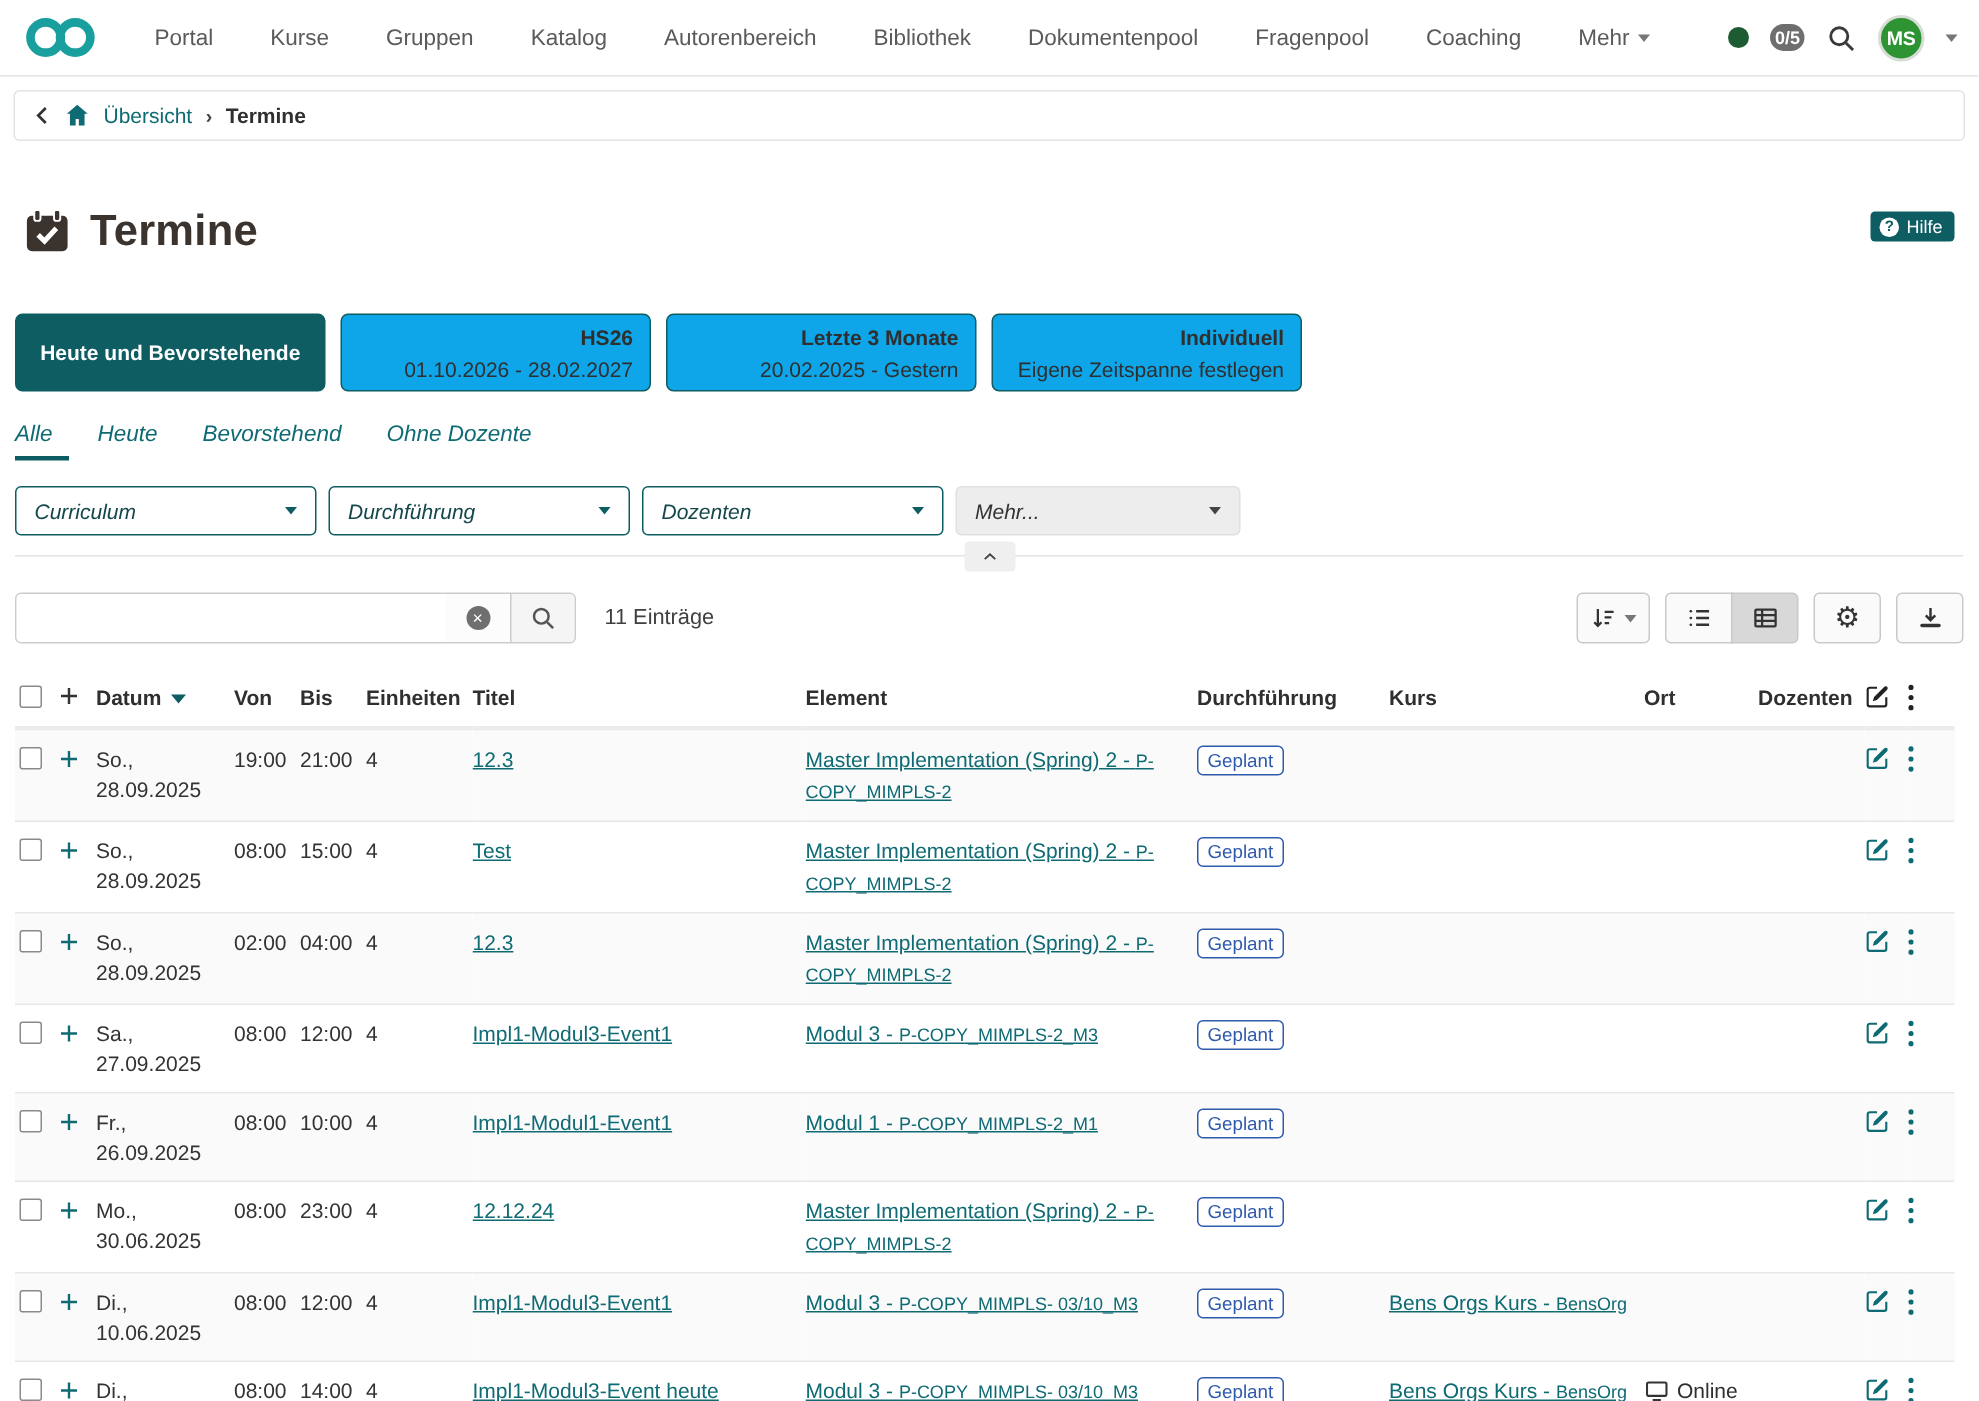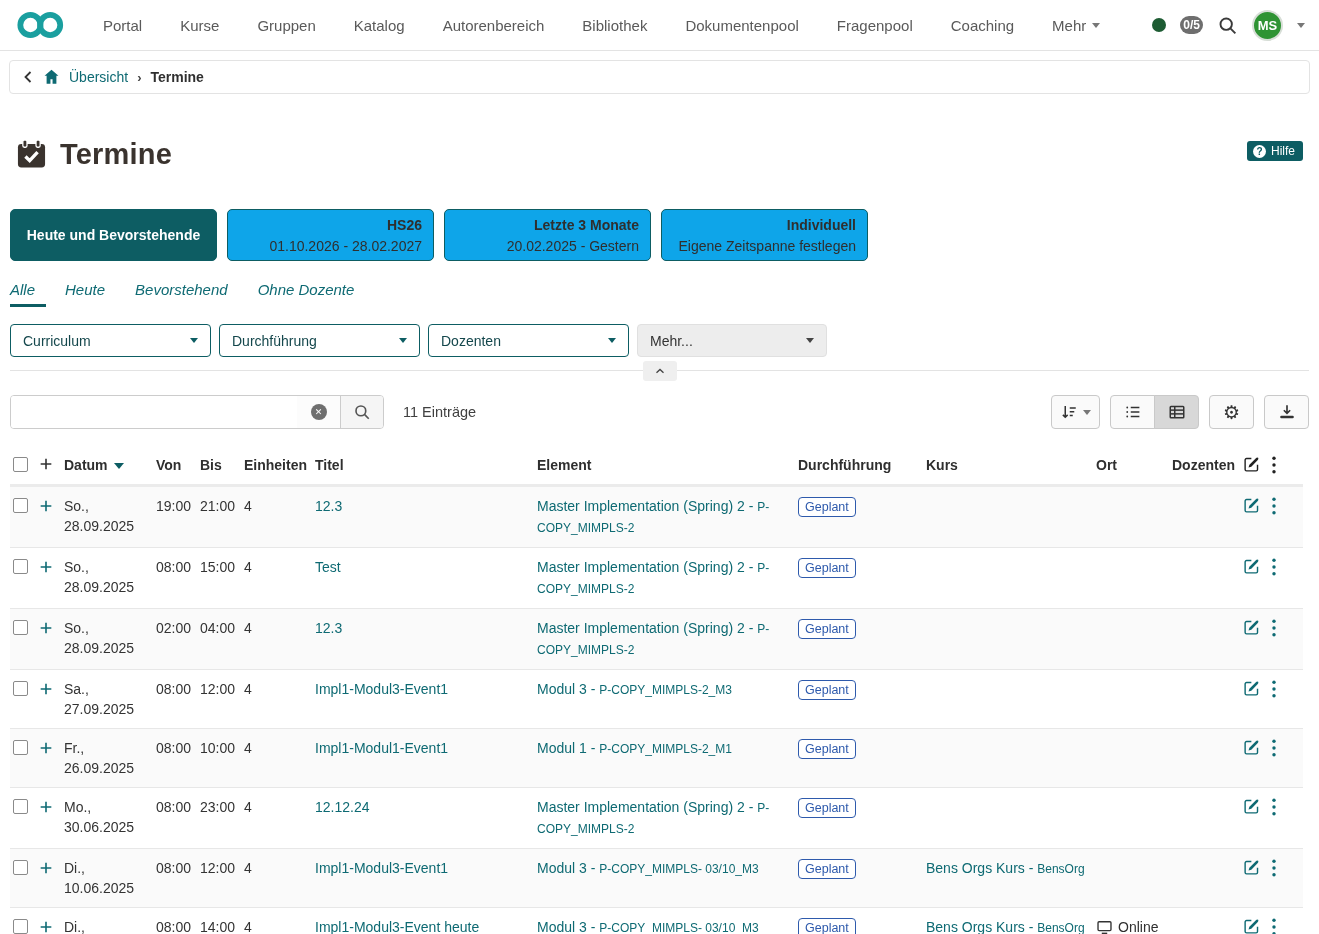--- a/index.html
+++ b/index.html
@@ -48,21 +48,21 @@
     padding:5px 11px;text-align:right;cursor:pointer;font-size:14px;color:#2f2f2f;line-height:21px;}
   .datebtn .t{font-weight:bold;}
   .datebtn.active{background:var(--dteal);color:#fff;text-align:center;}
 
   
   .tabs{margin:20px 10px 0;display:flex;font-style:italic;}
   .tab{color:var(--link);font-size:15px;margin-right:30px;padding-bottom:9px;position:relative;cursor:pointer;}
   .tab.active::after{content:"";position:absolute;left:0;bottom:0;width:36px;height:3px;background:var(--dteal);}
 
   
-  .filterrow{margin:17px 10px 0;display:flex;gap:8px;}
+  .filterrow{margin:17px 10px 0;display:flex;gap:8px;font-style:italic;}
   .ddl{width:201px;height:33px;border:1px solid var(--dteal);border-radius:4px;background:#fff;color:#14474c;
     display:flex;align-items:center;justify-content:space-between;padding:0 12px;cursor:pointer;}
   .ddl .caret{border-top-color:var(--dteal);}
   .ddl.gray{width:190px;background:#ededed;border-color:#e0e0e0;color:#333;}
   .ddl.gray .caret{border-top-color:#444;}
   .collapse-row{margin:4px 10px 0;height:21px;position:relative;}
   .collapse-row::before{content:"";position:absolute;left:0;right:0;top:9px;border-top:1px solid var(--line);}
   .collapse-btn{position:absolute;left:50%;transform:translateX(-50%);top:0;width:34px;height:20px;background:#efefef;
     border-radius:3px;display:flex;align-items:center;justify-content:center;cursor:pointer;}
 
@@ -92,21 +92,21 @@
   td{vertical-align:top;padding:9px 6px 9px 0;line-height:20px;border-bottom:1px solid #e7e7e7;
     overflow:hidden;word-wrap:break-word;}
   tbody tr:nth-child(odd){background:var(--stripe);}
   .c-check,.th-check{padding-left:3px;}
   .cb{appearance:none;-webkit-appearance:none;width:15px;height:15px;border:1.5px solid #8a8a8a;border-radius:2px;
     background:#fff;margin:2px 0 0;cursor:pointer;}
   .plusbtn{display:inline-block;cursor:pointer;color:var(--link);padding-top:2px;}
   th .plusbtn{color:#333;}
   .sortcaret{display:inline-block;width:0;height:0;border-left:5px solid transparent;border-right:5px solid transparent;
     border-top:6px solid var(--dteal);margin-left:6px;vertical-align:middle;}
-  .lnk{color:var(--link);}
+  .lnk{color:var(--link);text-decoration:underline;}
   .code{font-size:12px;}
   .badge{display:inline-block;border:1px solid var(--blue);color:var(--blue);border-radius:4px;background:#fff;
     padding:0 6px;font-size:12.5px;line-height:18px;}
   .loc{color:#2f2f2f;}
   .loc svg{display:inline-block;vertical-align:-3px;margin-right:5px;}
   .iconbtn{display:inline-block;cursor:pointer;color:var(--link);padding-top:1px;}
   th .hicon{color:#222;display:inline-block;vertical-align:middle;}
   .c-edit,.th-edit{padding-right:0;}
 </style>
 </head>

